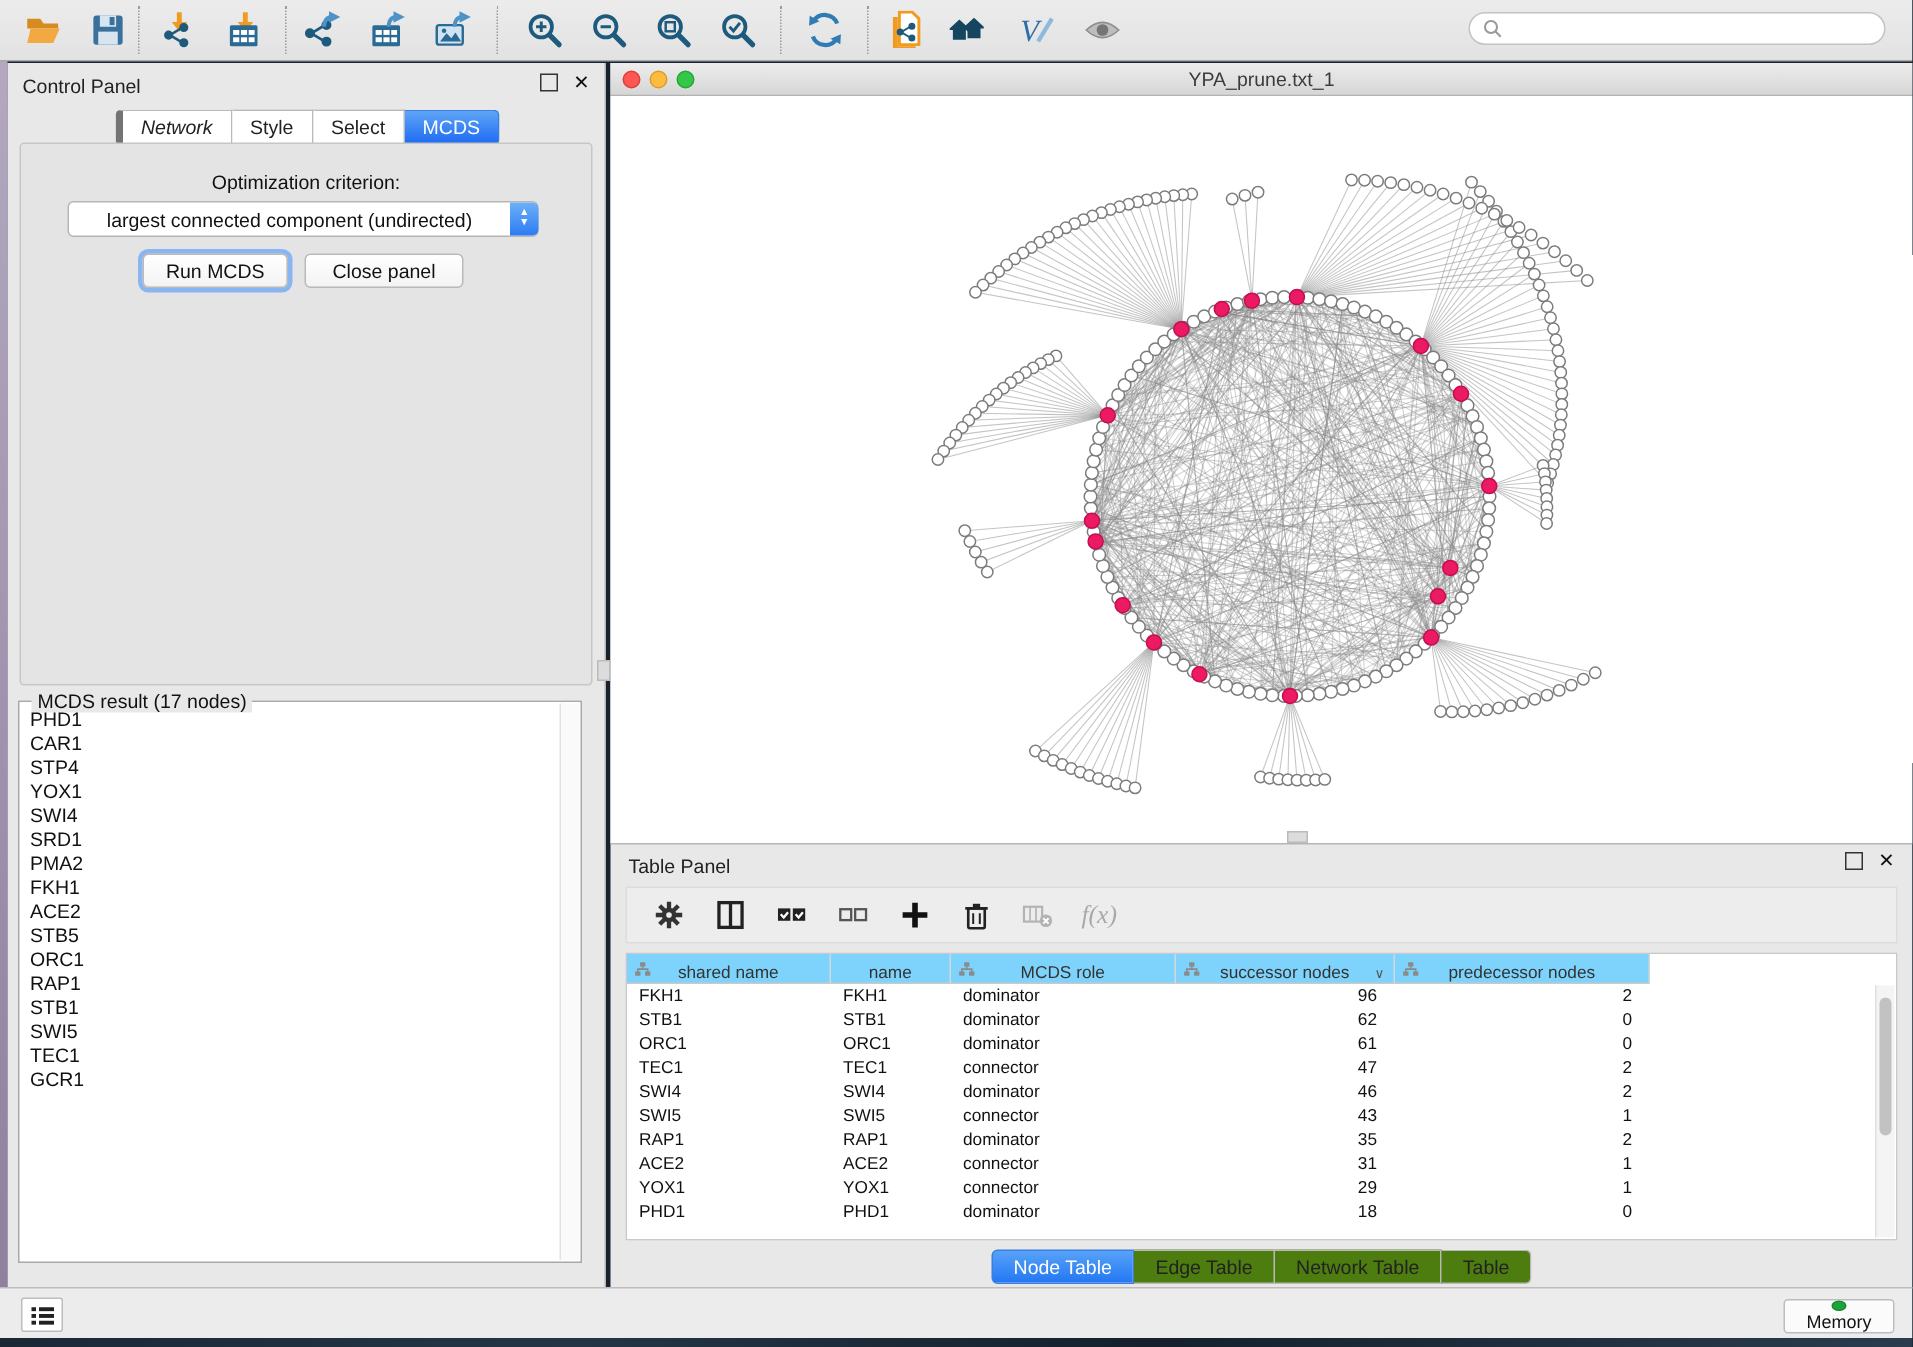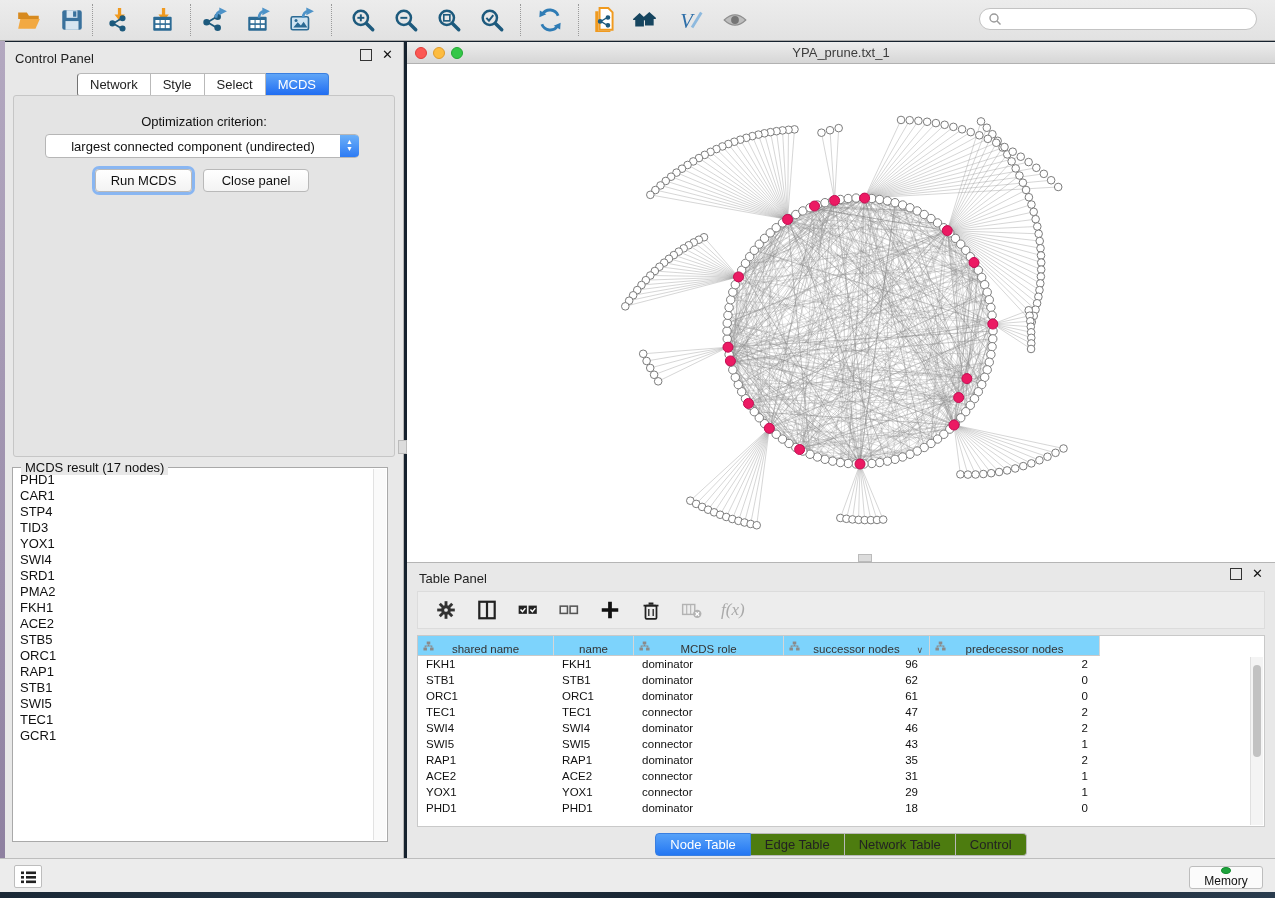--- a/index.html
+++ b/index.html
@@ -16,21 +16,21 @@
   .searchbox{position:absolute;right:18px;top:8px;width:278px;height:22px;background:#fff;border:1px solid #c3c3c3;border-radius:12px;display:flex;align-items:center;padding-left:8px;box-sizing:border-box;}
   .searchbox input{border:none;outline:none;flex:1;font-size:12px;background:transparent;font-family:inherit;}
   
   .cpanel{left:5px;top:42px;width:398px;height:816px;background:#e8e8e8;border-right:1px solid #b5b5b5;}
   .panel-title{font-size:13px;color:#222;}
   .panel-btns{position:absolute;top:7px;right:10px;display:flex;gap:10px;align-items:center;}
   .float-box{width:10px;height:10px;border:1.5px solid #333;}
   .close-x{font-size:13px;font-weight:bold;color:#111;line-height:10px;}
   .seg-tabs{position:absolute;display:flex;}
   .seg-tab{height:22px;line-height:22px;padding:0 12px;font-size:13px;background:#fff;border:1px solid #b9b9b9;border-left:none;color:#222;text-align:center;}
-  .seg-tab:first-child{border-left:1px solid #737373;border-radius:4px 0 0 4px;}
+  .seg-tab:first-child{border-left:5px solid #737373;border-radius:4px 0 0 4px;font-style:italic;}
   .seg-tab:last-child{border-radius:0 4px 4px 0;}
   .seg-tab.active{background:linear-gradient(#5fa5f7,#1d6af2);color:#fff;border-color:#3a7fe0;}
   .cp-box{position:absolute;left:8px;top:53px;width:380px;height:360px;background:#e4e4e4;border:1px solid #c6c6c6;border-radius:3px;}
   .opt-label{position:absolute;left:0;top:72px;width:100%;text-align:center;font-size:13px;color:#111;}
   .dropdown{position:absolute;left:40px;top:92px;width:312px;height:22px;background:#fff;border:1px solid #b6b6b6;border-radius:4px;display:flex;align-items:center;justify-content:center;}
   .dropdown .dd-text{flex:1;text-align:center;font-size:13px;color:#111;}
   .dd-stepper{width:19px;height:22px;margin:-1px -1px 0 0;background:linear-gradient(#6cb0f8,#2d7bf4);border-radius:0 4px 4px 0;display:flex;flex-direction:column;align-items:center;justify-content:center;gap:1px;}
   .dd-stepper span{color:#fff;font-size:7px;line-height:6px;}
   .btn{position:absolute;height:21px;background:linear-gradient(#ffffff,#f3f3f3);border:1px solid #b9b9b9;border-radius:4px;font-size:13px;color:#111;text-align:center;line-height:21px;}
   .btn.focus-ring{box-shadow:0 0 0 3px rgba(77,152,252,.6);}
@@ -275,21 +275,20 @@
         </div>
     </div>
     <div class="btn focus-ring" style="left:90px;top:127px;width:95px;">Run MCDS</div>
     <div class="btn" style="left:198px;top:127px;width:104px;">Close panel</div>
     <div class="groupbox">
       <div class="groupbox-title">MCDS result (17 nodes)</div>
       <div class="mcds-list" id="mcds-list">
           <div class="mcds-item">PHD1</div>
           <div class="mcds-item">CAR1</div>
           <div class="mcds-item">STP4</div>
-          <div class="mcds-item">TID3</div>
           <div class="mcds-item">YOX1</div>
           <div class="mcds-item">SWI4</div>
           <div class="mcds-item">SRD1</div>
           <div class="mcds-item">PMA2</div>
           <div class="mcds-item">FKH1</div>
           <div class="mcds-item">ACE2</div>
           <div class="mcds-item">STB5</div>
           <div class="mcds-item">ORC1</div>
           <div class="mcds-item">RAP1</div>
           <div class="mcds-item">STB1</div>
@@ -1493,21 +1492,21 @@
           </div>
         </div>
       <div class="tbl-scroll">
           <div class="tbl-thumb"></div>
         </div>
     </div>
     <div class="bottom-tabs" id="tbl-tabs">
         <div class="btab active">Node Table</div>
         <div class="btab">Edge Table</div>
         <div class="btab">Network Table</div>
-        <div class="btab">Control</div>
+        <div class="btab">Table</div>
       </div>
   </div>
 
   <div class="abs statusbar">
     <div class="status-left-btn">
       <svg width="20" height="20" viewBox="0 0 20 20">
           <g fill="#222">
             <rect x="3" y="4.5" width="3" height="2.6"></rect>
             <rect x="8" y="4.5" width="10" height="2.6"></rect>
             <rect x="3" y="9" width="3" height="2.6"></rect>

